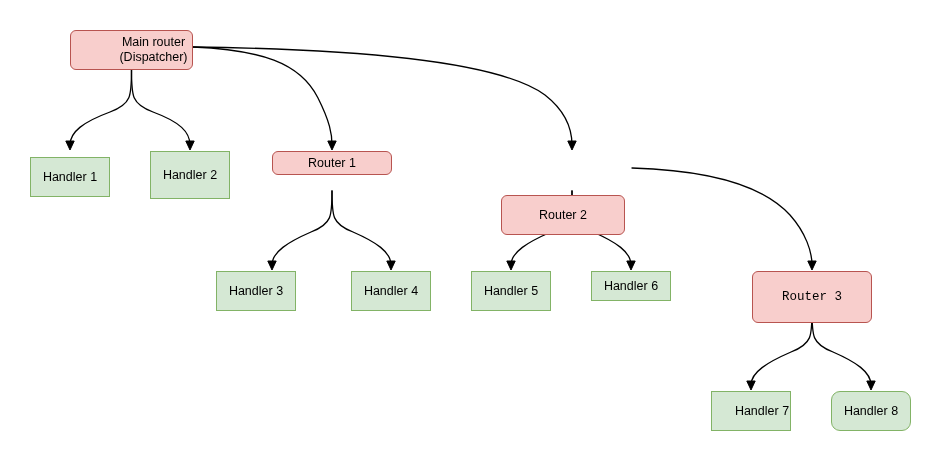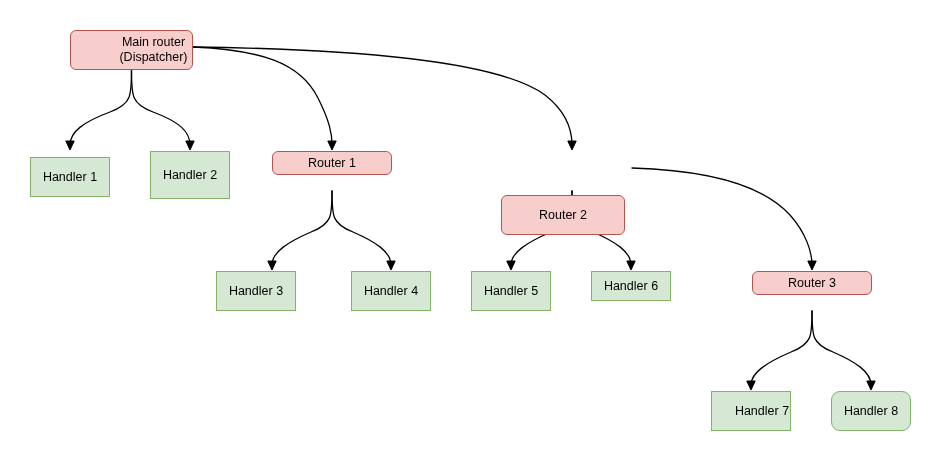--- a/index.html
+++ b/index.html
@@ -98,18 +98,18 @@
       <div class="node node-router" style="left: 70px; top: 30px; width: 123px; height: 40px; padding-left: 44px;"><span>Main router
 (Dispatcher)</span></div>
       <div class="node node-handler" style="left: 30px; top: 157px; width: 80px; height: 40px;"><span>Handler 1</span></div>
       <div class="node node-handler" style="left: 150px; top: 151px; width: 80px; height: 48px;"><span>Handler 2</span></div>
       <div class="node node-router" style="left: 272px; top: 151px; width: 120px; height: 24px;"><span>Router 1</span></div>
       <div class="node node-router" style="left: 501px; top: 151px; width: 124px; height: 40px; margin-top: 44px;"><span>Router 2</span></div>
       <div class="node node-handler" style="left: 216px; top: 271px; width: 80px; height: 40px;"><span>Handler 3</span></div>
       <div class="node node-handler" style="left: 351px; top: 271px; width: 80px; height: 40px;"><span>Handler 4</span></div>
       <div class="node node-handler" style="left: 471px; top: 271px; width: 80px; height: 40px;"><span>Handler 5</span></div>
       <div class="node node-handler" style="left: 591px; top: 271px; width: 80px; height: 30px;"><span>Handler 6</span></div>
-      <div class="node node-router" style="left: 752px; top: 271px; width: 120px; height: 24px;"><span>Router 3</span></div>
+      <div class="node node-router" style="left: 752px; top: 271px; width: 120px; height: 52px; font-family: Liberation Mono, monospace;"><span>Router 3</span></div>
       <div class="node node-handler" style="left: 711px; top: 391px; width: 80px; height: 40px; padding-left: 22px;"><span>Handler 7</span></div>
       <div class="node node-handler" style="left: 831px; top: 391px; width: 80px; height: 40px; border-radius: 9px;"><span>Handler 8</span></div>
     </div>
 
 </div>
 
 </body></html>

